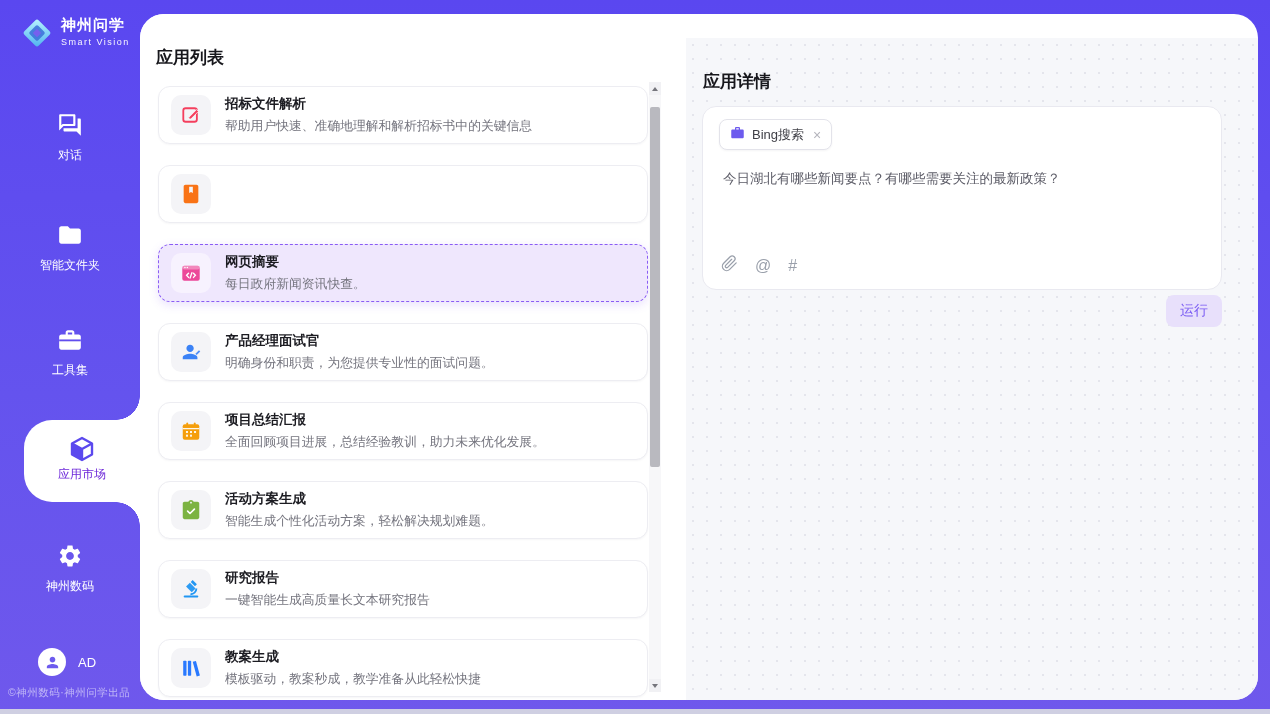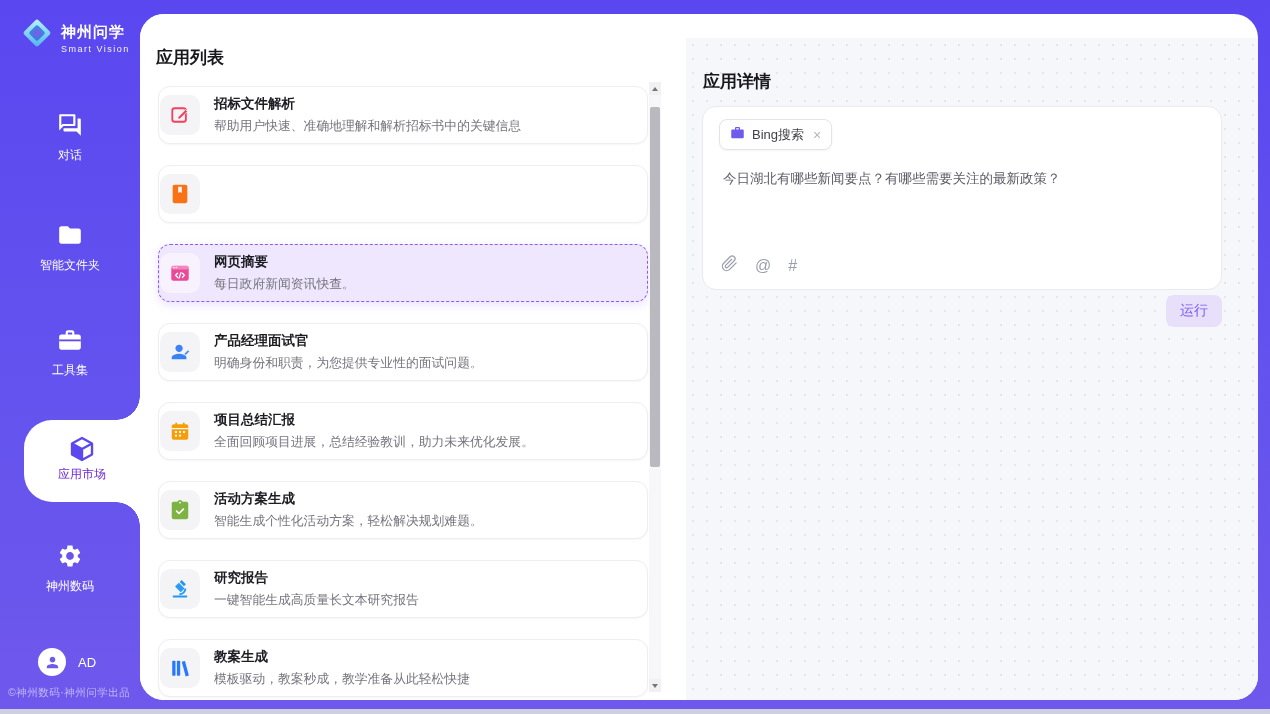--- a/index.html
+++ b/index.html
@@ -5,21 +5,21 @@
   * { margin:0; padding:0; box-sizing:border-box; }
   html,body { width:1270px; height:714px; }
   body { font-family:"Liberation Sans","DejaVu Sans",sans-serif; overflow:hidden; }
 
   .screen { position:relative; width:1270px; height:714px;
     background:linear-gradient(180deg,#5a47f0 0%,#6453ee 55%,#6f58ec 100%); overflow:hidden; }
   .bottom-strip { position:absolute; left:0; bottom:0; width:100%; height:5px; background:#cfcfe2; }
 
   
   .sidebar { position:absolute; left:0; top:0; width:140px; height:714px; color:#fff; }
-  .brand { position:absolute; left:20px; top:16px; display:flex; align-items:flex-end; gap:7px; }
+  .brand { position:absolute; left:20px; top:16px; display:flex; align-items:flex-start; gap:7px; }
   .brand-name { font-size:15px; font-weight:bold; letter-spacing:1px; }
   .brand-sub { font-size:9px; letter-spacing:1.5px; margin-top:2px; opacity:.95; }
 
   .nav-item { position:absolute; left:0; width:140px; text-align:center; cursor:pointer; }
   .nav-item .nicon { display:block; height:28px; }
   .nav-item .nlabel { display:inline-block; margin-top:7px; font-size:12px; color:#fff; }
   .nlabel.u { text-underline-offset:2px; }
 
   .nav-chat   { top:112px; }
   .nav-folder { top:222px; }
@@ -41,21 +41,21 @@
   
   .card { position:absolute; left:140px; top:14px; width:1118px; height:686px; background:#fff;
     border-radius:24px; overflow:hidden; display:flex; }
 
   .panel-title { font-size:17px; font-weight:bold; color:#17171c; }
 
   .list-panel { position:relative; width:546px; height:100%; background:#fff; }
   .list-panel .panel-title { position:absolute; left:16px; top:32px; }
   .list { position:absolute; left:18px; top:72px; width:490px; }
   .app-item { display:flex; align-items:center; gap:14px; height:58px; margin-bottom:21px;
-    border:1px solid #ededf2; border-radius:12px; padding-left:1px; background:#fff;
+    border:1px solid #ededf2; border-radius:12px; padding-left:12px; background:#fff;
     box-shadow:0 1px 2px rgba(30,30,60,.04); cursor:pointer; }
   .app-item.selected { background:#efe7fd; border:1px dashed #8a5cf5; box-shadow:0 3px 10px rgba(139,92,246,.18); }
   .icon-box { width:40px; height:40px; border-radius:10px; background:#f4f4f7; flex:0 0 auto;
     display:flex; align-items:center; justify-content:center; }
   .app-item.selected .icon-box { background:#f7f2fe; }
   .item-name { font-size:13.5px; font-weight:bold; color:#1c1c22; margin-bottom:5px; }
   .item-desc { font-size:12.8px; color:#74747e; }
 
   .scrollbar { position:absolute; left:509px; top:68px; width:12px; height:610px; background:#f7f7f9; }
   .sb-btn { position:absolute; left:0; width:12px; height:13px; background:#f1f1f4; display:flex; align-items:center; justify-content:center; }

